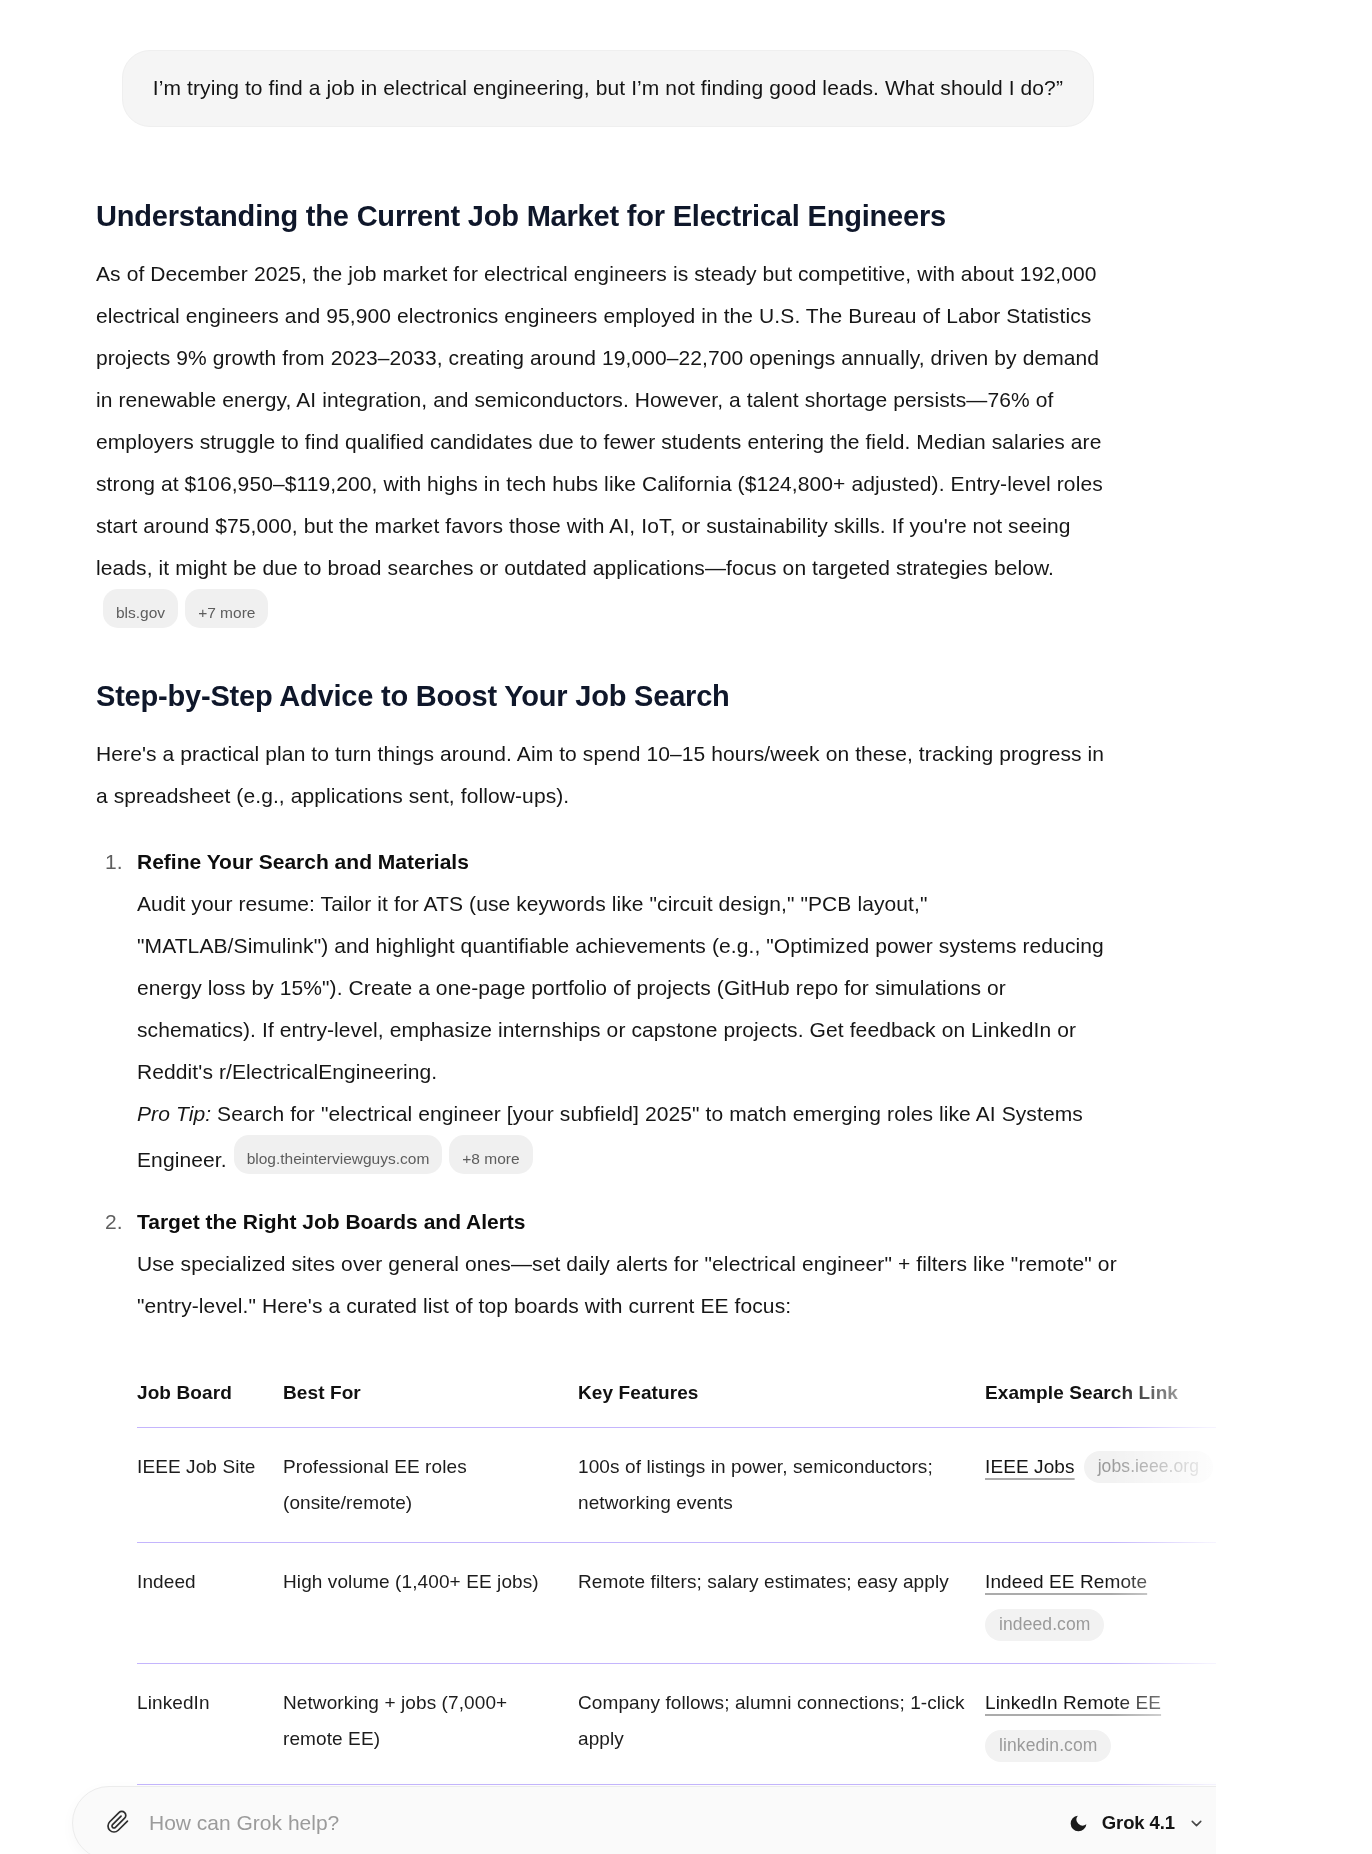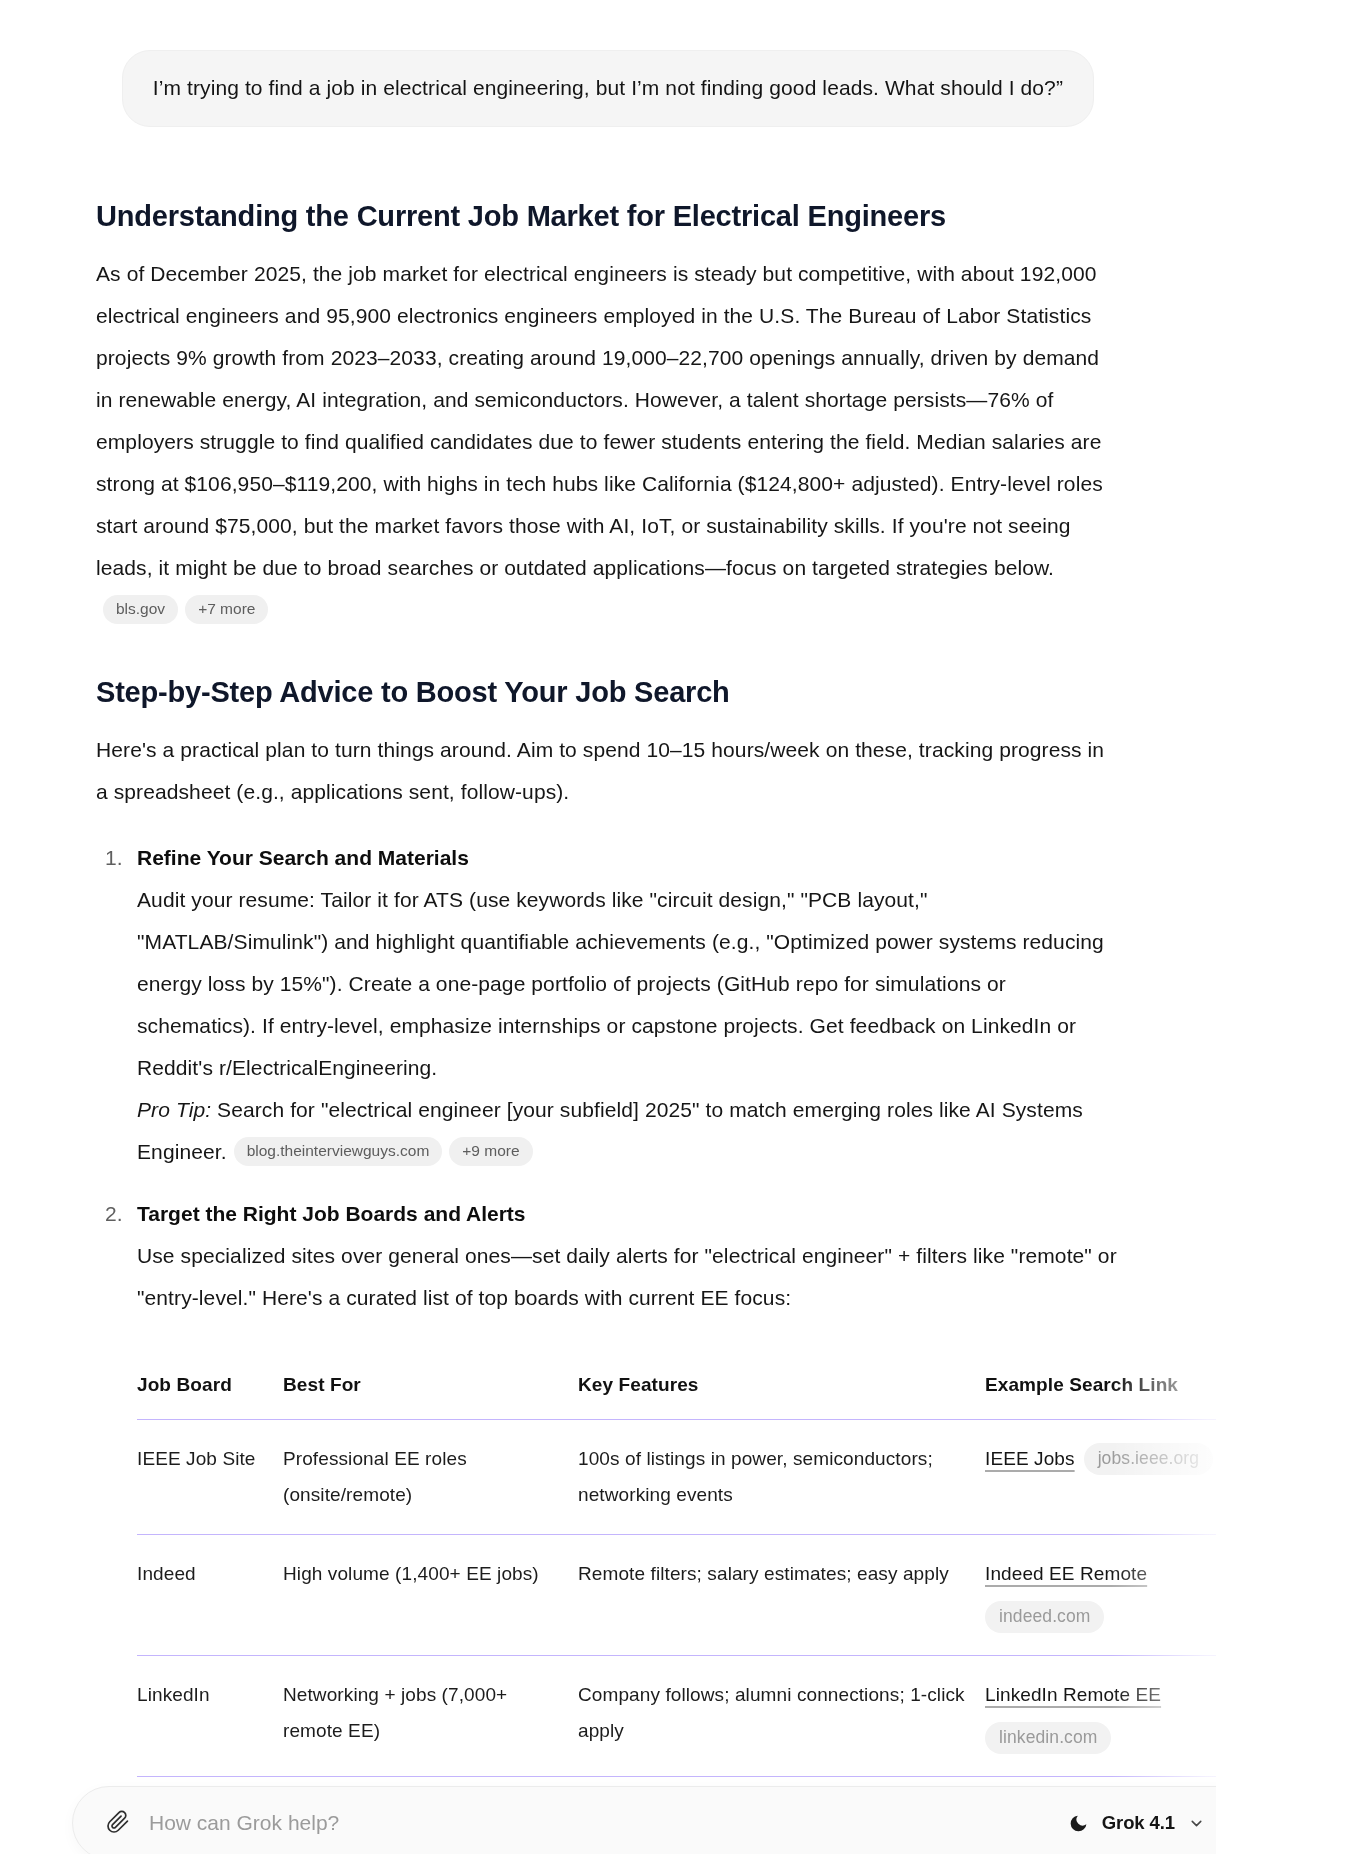--- a/index.html
+++ b/index.html
@@ -55,21 +55,21 @@
     color: #161616;
   }
   .m0 { margin: 0; }
   
   .chip {
     display: inline-block;
     vertical-align: 3px;
     background: #f0f0f0;
     color: #5d5d5d;
     border-radius: 15px;
-    padding: 2px 13px 3px 13px;
+    padding: 12px 13px 3px 13px;
     font-size: 15.5px;
     line-height: 24px;
     letter-spacing: 0;
     margin-left: 7px;
     white-space: nowrap;
     cursor: pointer;
   }
   
   .steps {
     list-style: none;
@@ -273,21 +273,21 @@
 
     <p class="body">Here's a practical plan to turn things around. Aim to spend 10–15 hours/week on these, tracking progress in a spreadsheet (e.g., applications sent, follow-ups).</p>
 
     <ol class="steps">
 
       <li class="step">
         <span class="step-num">1.</span>
         <div class="step-content">
           <p class="step-title">Refine Your Search and Materials</p>
           <p class="body m0">Audit your resume: Tailor it for ATS (use keywords like "circuit design," "PCB layout," "MATLAB/Simulink") and highlight quantifiable achievements (e.g., "Optimized power systems reducing energy loss by 15%"). Create a one-page portfolio of projects (GitHub repo for simulations or schematics). If entry-level, emphasize internships or capstone projects. Get feedback on LinkedIn or Reddit's r/ElectricalEngineering.</p>
-          <p class="body m0 pro-tip"><em>Pro Tip:</em><span> Search for "electrical engineer [your subfield] 2025" to match emerging roles like AI Systems Engineer.</span><span class="chip">blog.theinterviewguys.com</span><span class="chip">+9 more</span></p>
+          <p class="body m0 pro-tip"><em>Pro Tip:</em><span> Search for "electrical engineer [your subfield] 2025" to match emerging roles like AI Systems Engineer.</span><span class="chip">blog.theinterviewguys.com</span><span class="chip">+8 more</span></p>
         </div>
       </li>
 
       <li class="step">
         <span class="step-num">2.</span>
         <div class="step-content">
           <p class="step-title">Target the Right Job Boards and Alerts</p>
           <p class="body m0">Use specialized sites over general ones—set daily alerts for "electrical engineer" + filters like "remote" or "entry-level." Here's a curated list of top boards with current EE focus:</p>
 
           <div class="jobs-table">

